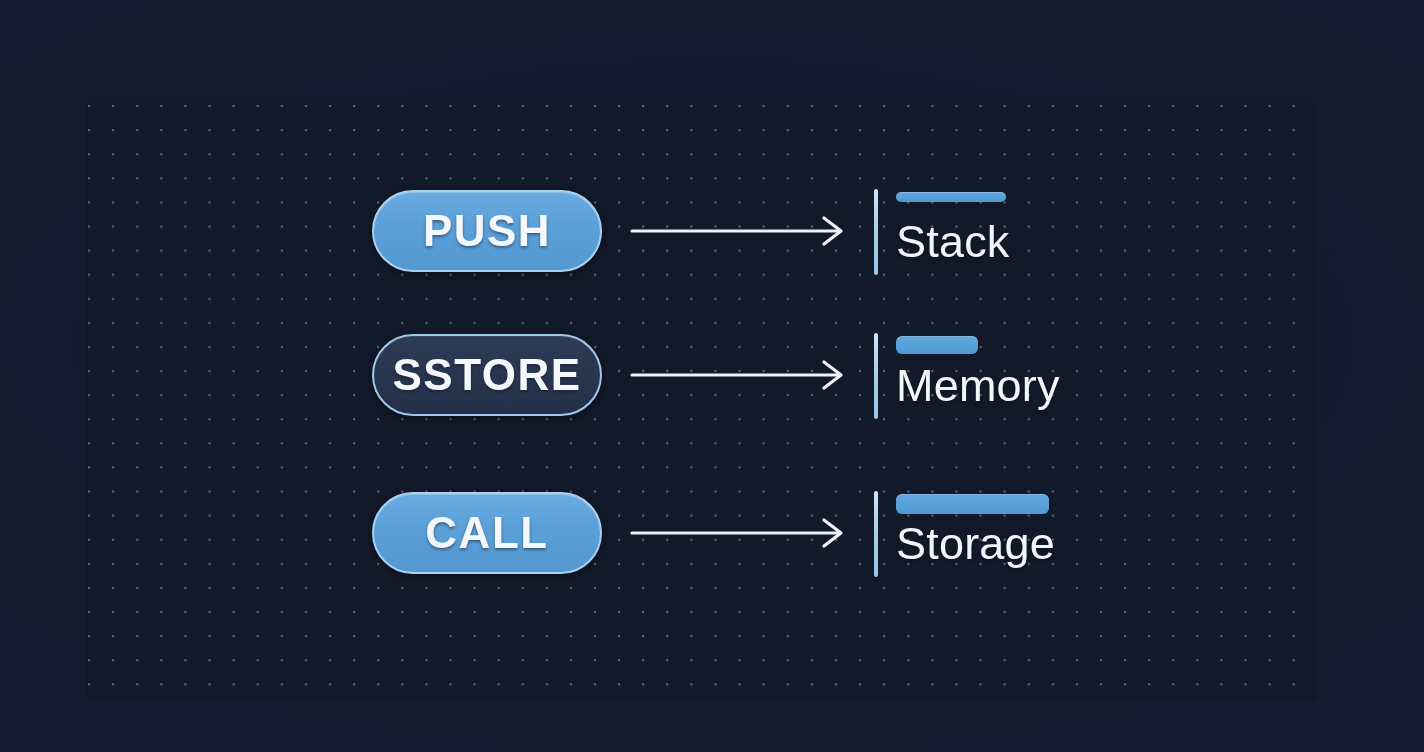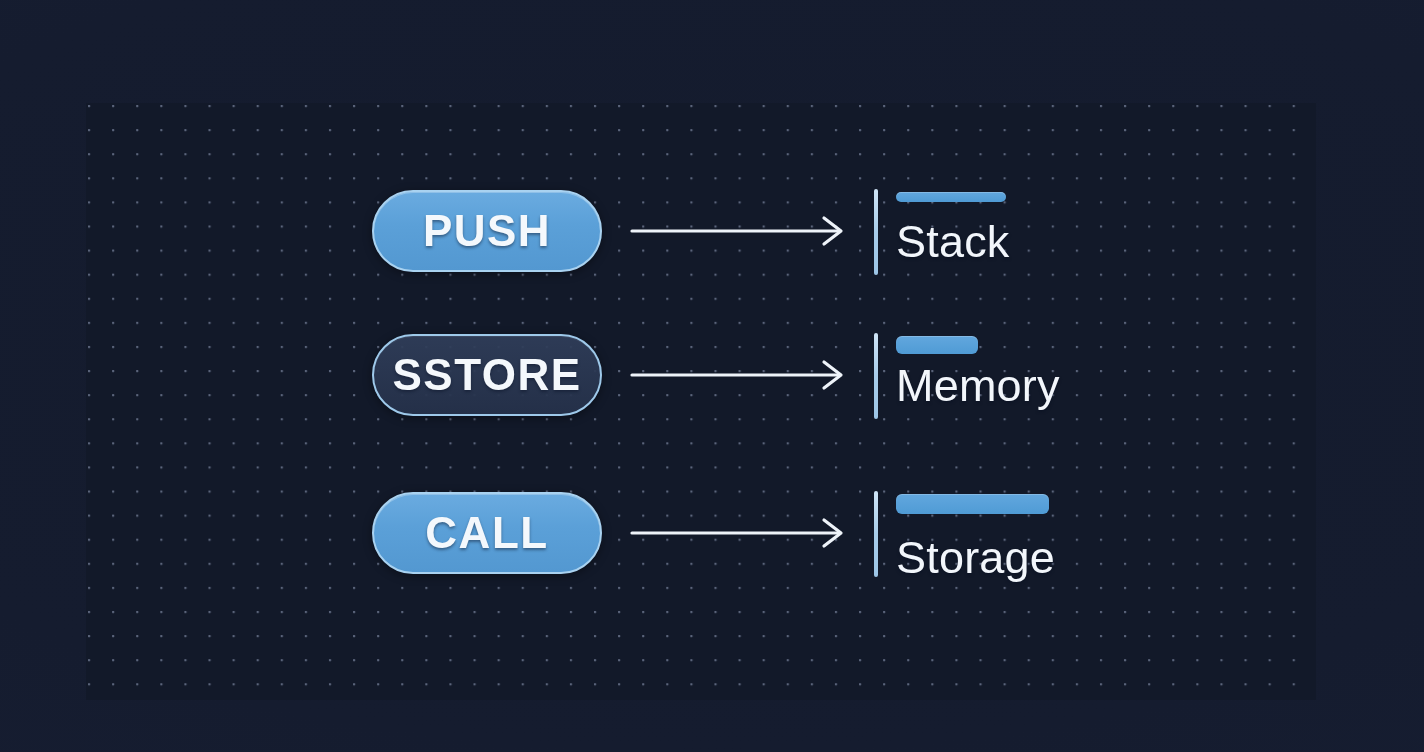--- a/index.html
+++ b/index.html
@@ -188,18 +188,18 @@
       <svg width="220" height="38" viewBox="0 0 220 38">
         <line x1="2" y1="19" x2="208" y2="19" stroke="#eef3f9" stroke-width="3.2" stroke-linecap="round"></line>
         <polyline points="194,6 211,19 194,32" fill="none" stroke="#eef3f9" stroke-width="3.2" stroke-linecap="round" stroke-linejoin="round"></polyline>
       </svg>
     </div>
 
     <div class="target">
       <div class="target-rule"></div>
       <div class="target-body">
         <div class="target-bar" style="width:153px;height:20px;margin-top:4px;"></div>
-        <div class="target-name" style="margin-top:21px;">Storage</div>
+        <div class="target-name" style="margin-top:7px;">Storage</div>
       </div>
     </div>
   </div>
 
 </div>
 
 </body></html>

